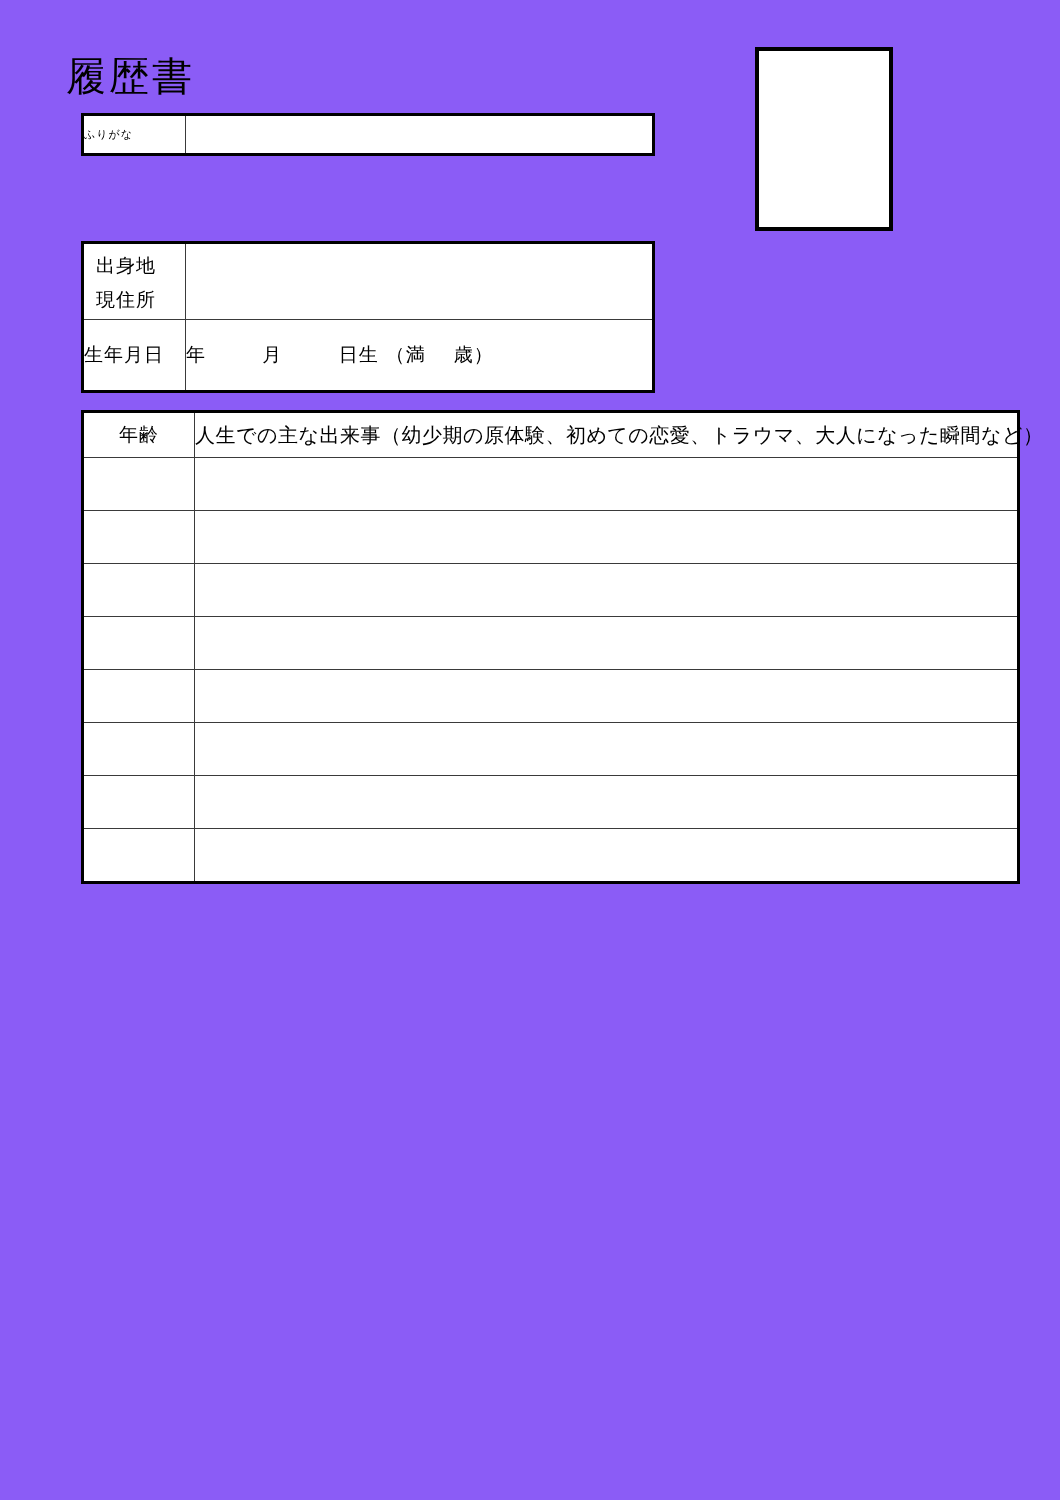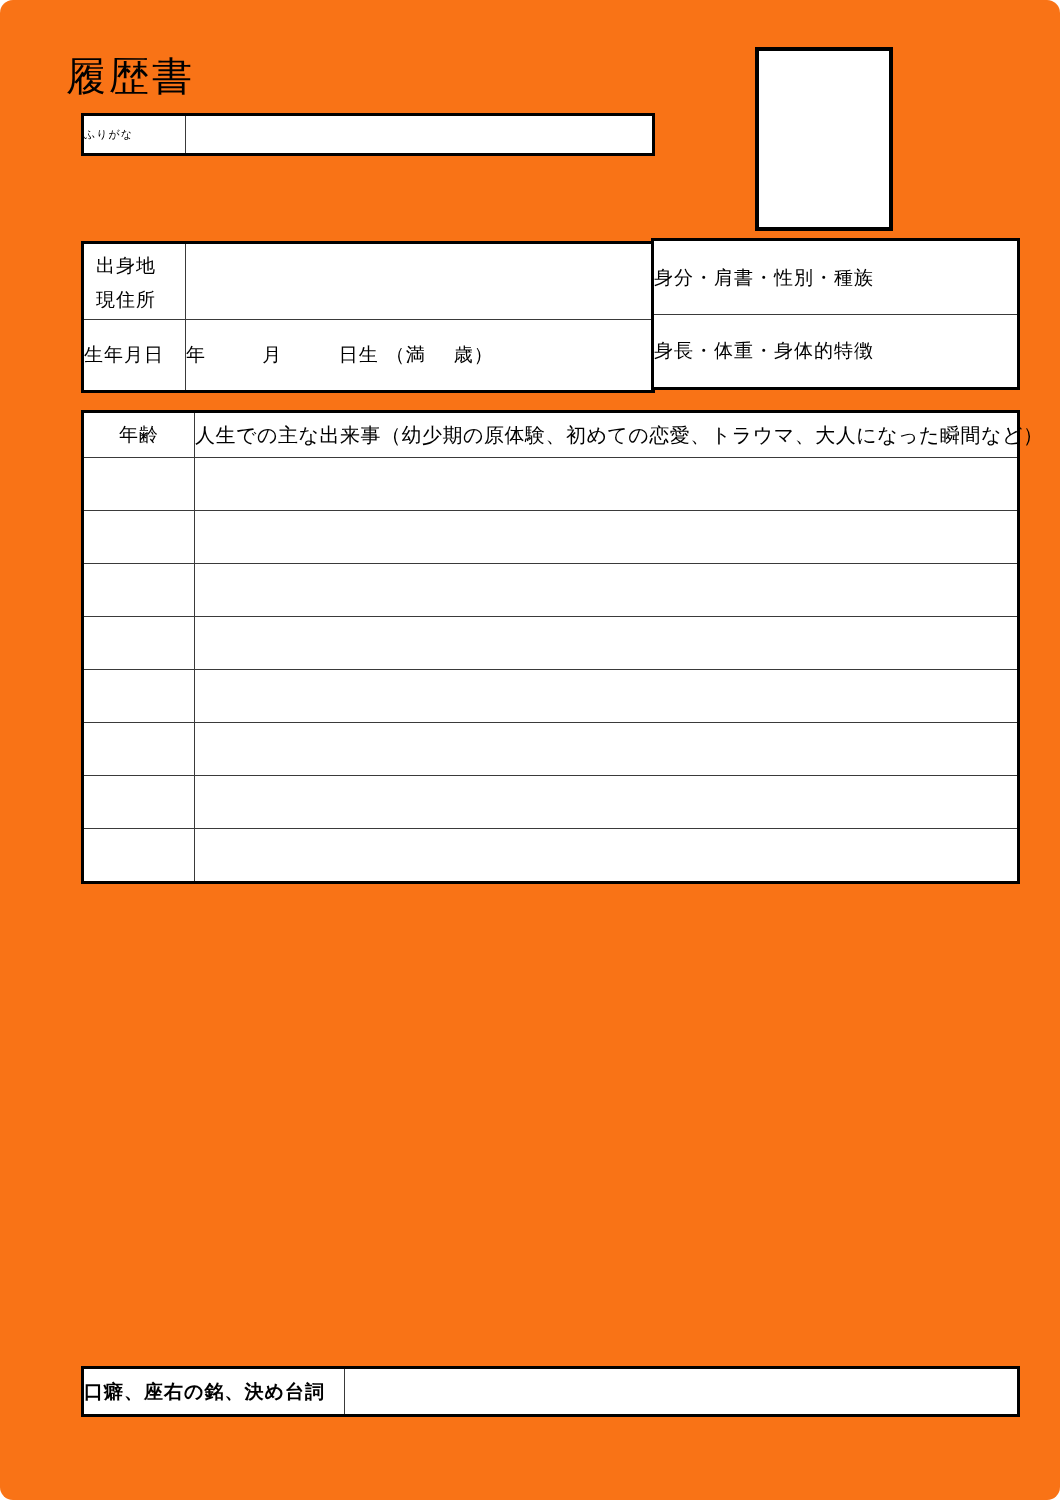--- a/index.html
+++ b/index.html
@@ -15,22 +15,21 @@
     font-family: "DejaVu Serif", "Liberation Serif", serif;
     color: #000000;
     overflow: hidden;
   }
 
   .page {
     position: absolute;
     left: 0; top: 0;
     width: 1060px;
     height: 1500px;
-    background: #f97316;
-    border-radius: 13px;
+    background: #8b5cf6;
   }
 
   
   .doc-title {
     position: absolute;
     left: 66px;
     top: 52px;
     font-size: 40px;
     line-height: 48px;
     letter-spacing: 3px;
@@ -208,34 +207,20 @@
         </td>
         <td style="height:75px"></td>
       </tr>
       <tr>
         <td class="lbl" style="height:70px">生年月日</td>
         <td class="dob-line" style="height:70px">年        月        日生 （満    歳）</td>
       </tr>
     </tbody>
   </table>
 
-  <table class="grid outer-thick" id="info-right-block">
-    <tbody>
-      <tr>
-        <td class="lbl-top" style="height:73px">
-          <span>身分・肩書・性別・種族</span>
-        </td>
-      </tr>
-      <tr>
-        <td class="lbl-top" style="height:72px">
-          <span>身長・体重・身体的特徴</span>
-        </td>
-      </tr>
-    </tbody>
-  </table>
 
   <table class="grid outer-thick" id="events-table">
     <colgroup>
         <col style="width:111px">
         <col>
       </colgroup>
     <tbody id="events-body">
       <tr>
         <td class="lbl-c age-col" style="height:44px">年齢</td>
         <td class="head-evt" style="height:44px">人生での主な出来事（幼少期の原体験、初めての恋愛、トラウマ、大人になった瞬間など）</td>
@@ -269,26 +254,14 @@
           <td style="height: 52px; padding-left: 10px; font-size: 18px;"></td>
         </tr>
         <tr>
           <td class="lbl-c age-col" style="height: 52px;"></td>
           <td style="height: 52px; padding-left: 10px; font-size: 18px;"></td>
         </tr>
       </tbody>
   </table>
 
 
-  <table class="grid outer-thick" id="motto-table">
-    <colgroup>
-        <col style="width:261px">
-        <col>
-      </colgroup>
-    <tbody>
-      <tr>
-        <td class="motto-label" style="height:45px">口癖、座右の銘、決め台詞</td>
-        <td style="height:45px"></td>
-      </tr>
-    </tbody>
-  </table>
 
 </div>
 
 </body></html>

